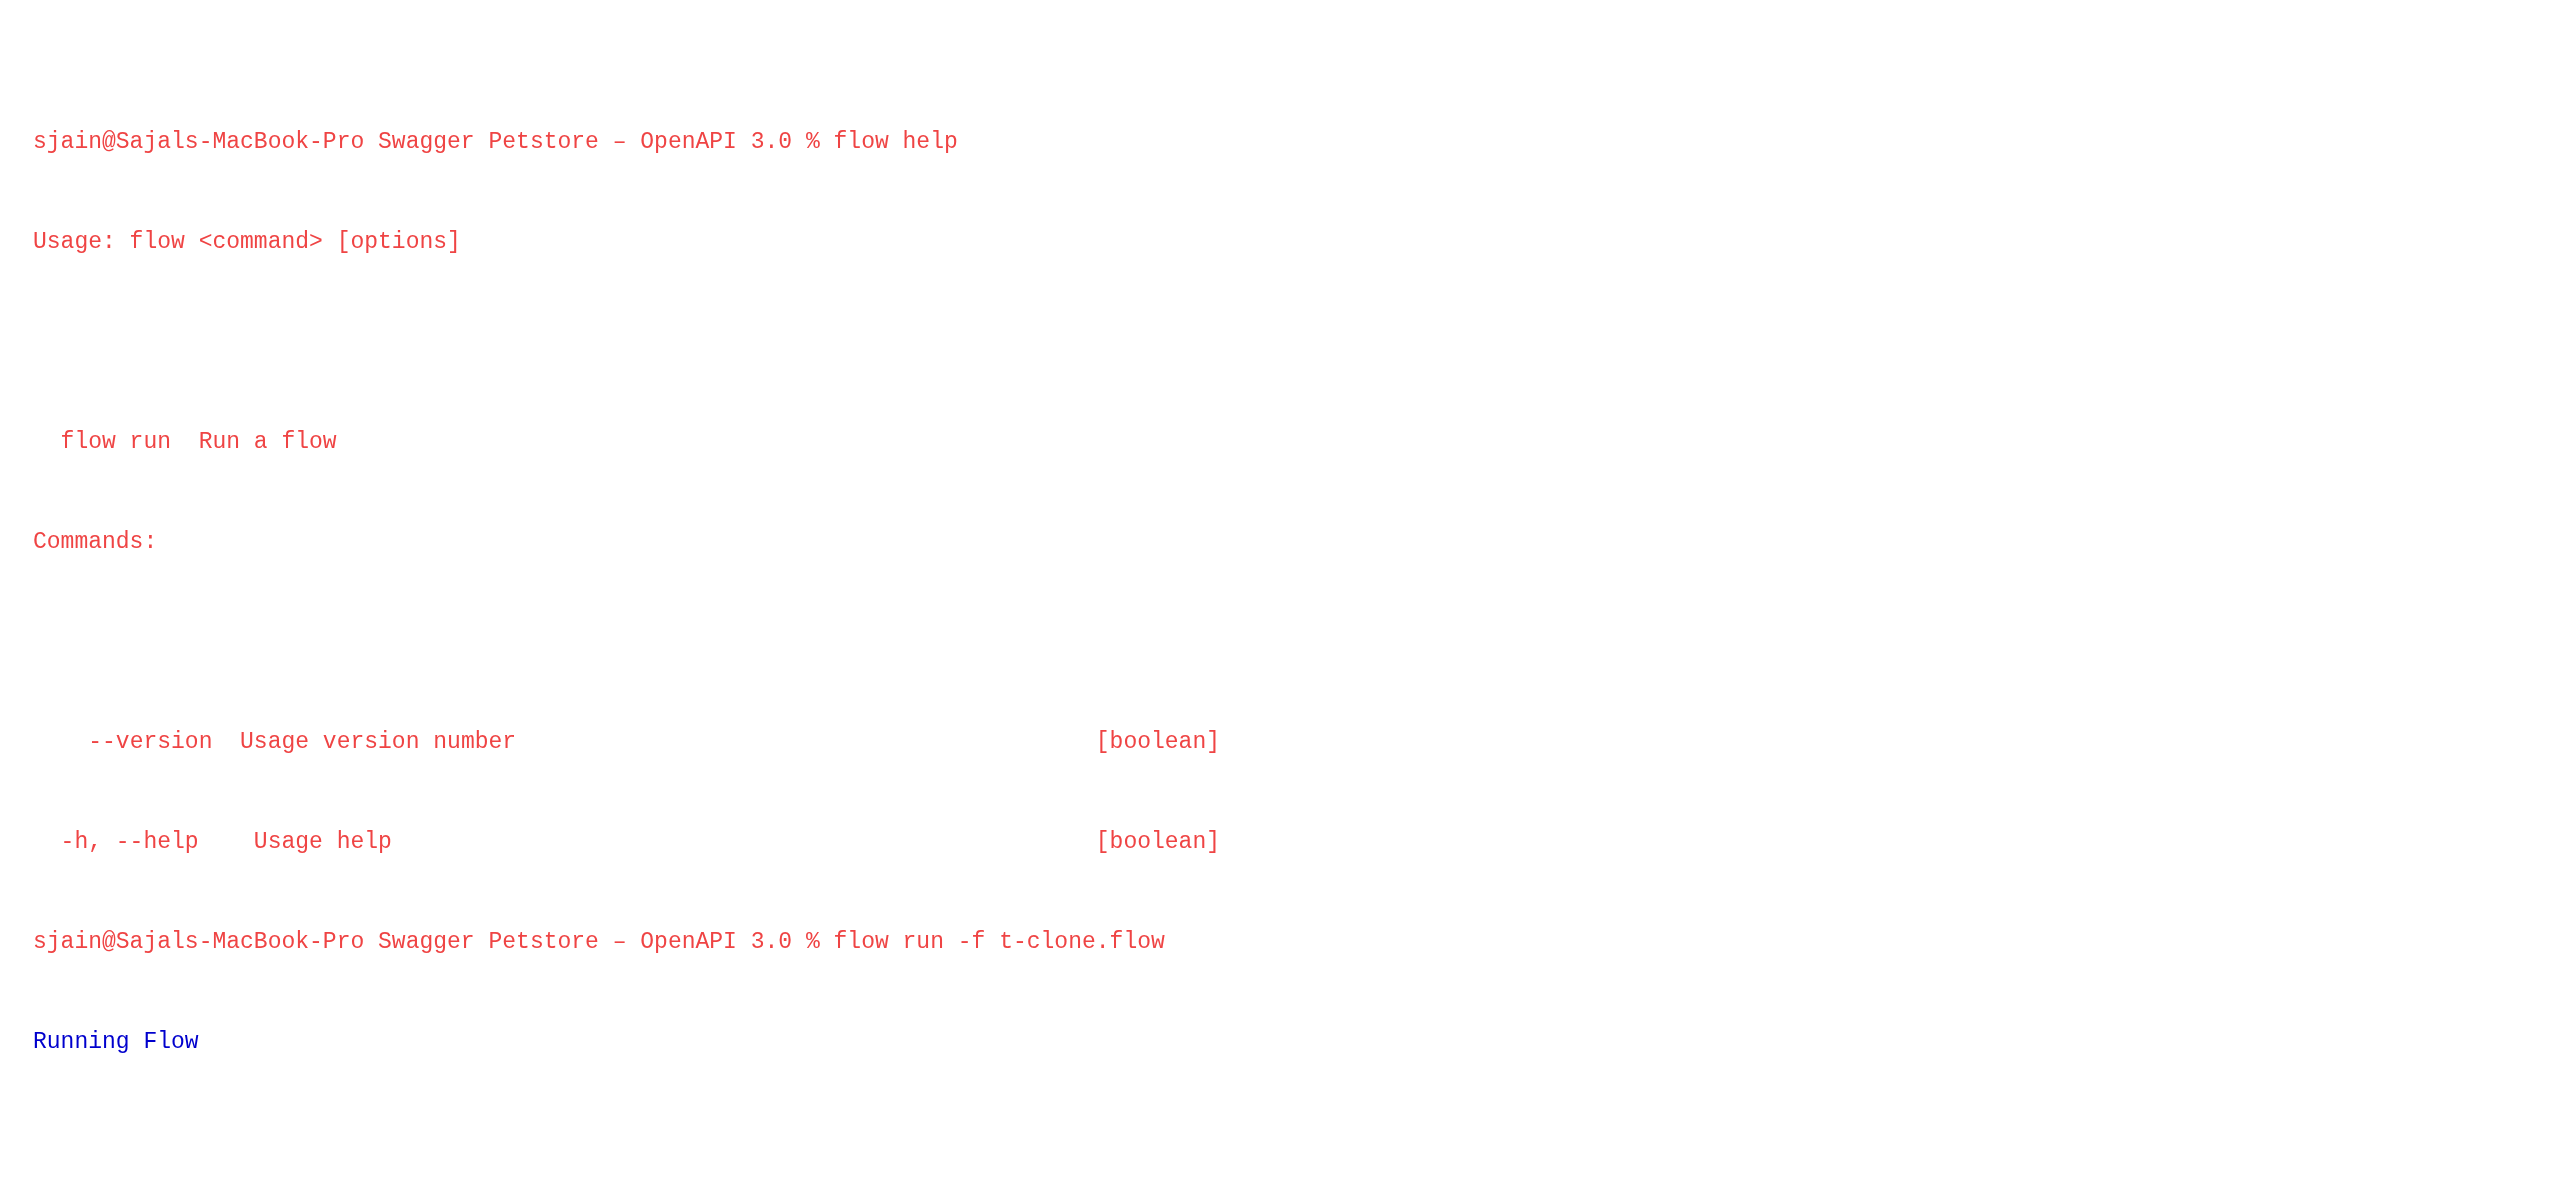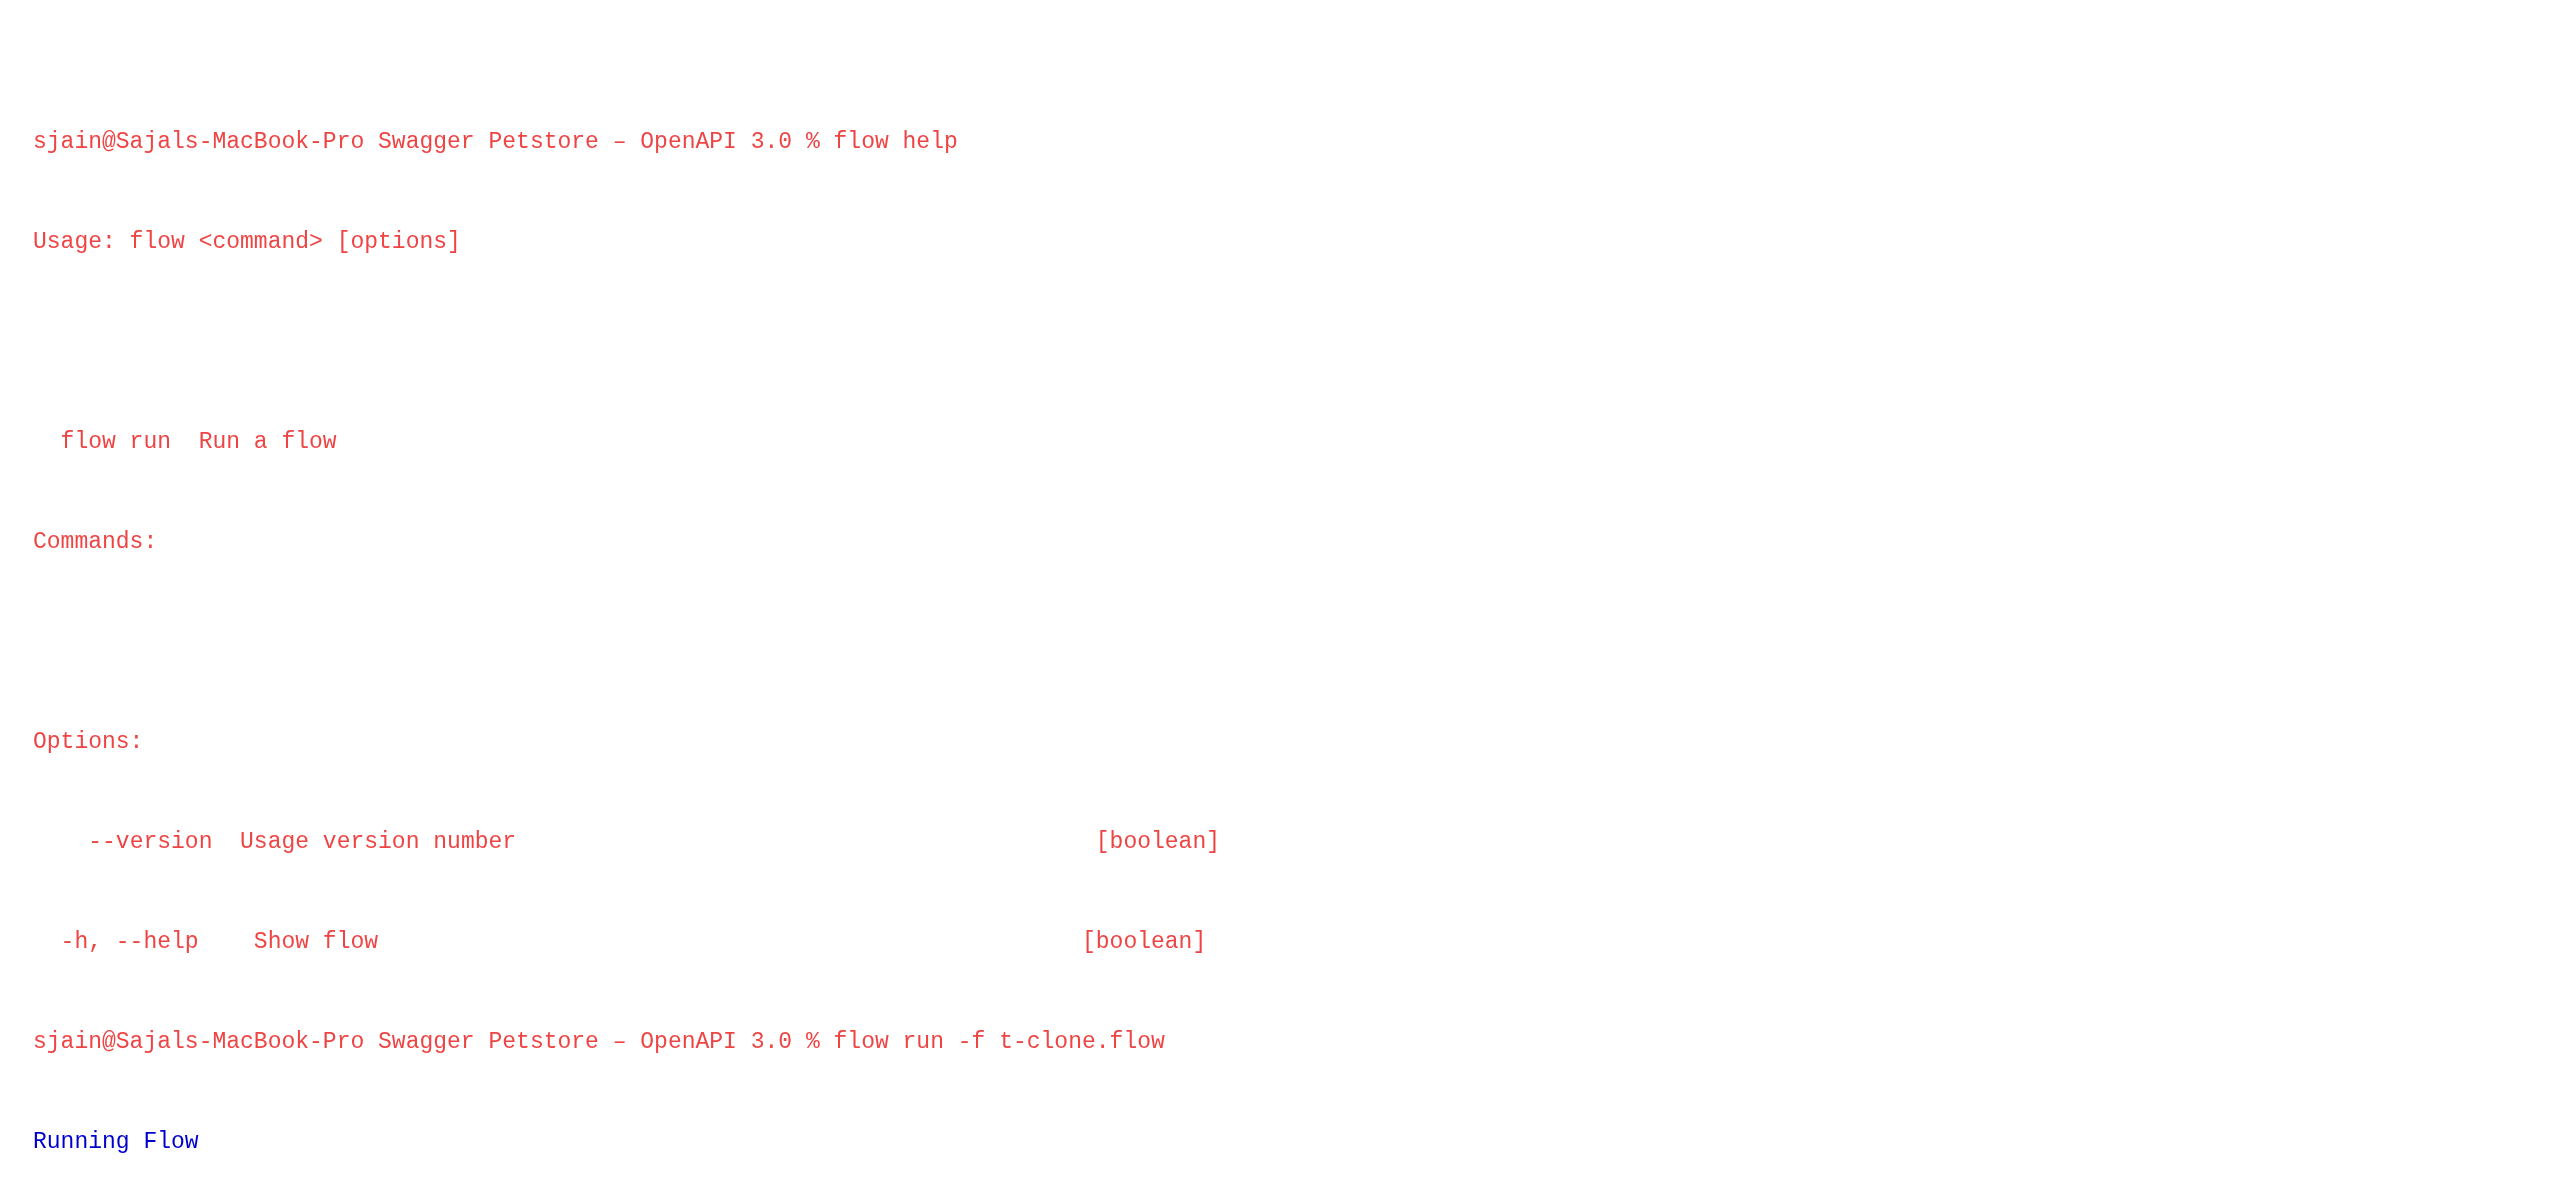--- a/index.html
+++ b/index.html
@@ -40,23 +40,22 @@
 
 <div>
   <div class="terminal-content">
 
     <span class="line text-black">sjain@Sajals-MacBook-Pro Swagger Petstore – OpenAPI 3.0 % flow help</span>
     <span class="line text-black">Usage: flow &lt;command&gt; [options]</span>
     <span class="line">&nbsp;</span>
     <span class="line text-black">  flow run  Run a flow</span>
     <span class="line text-black">Commands:</span>
     <span class="line">&nbsp;</span>
-    <span class="line text-black">Options:</span>
     <span class="line text-black">    --version  Usage version number                                          [boolean]</span>
-    <span class="line text-black">  -h, --help    Show flow                                                   [boolean]</span>
+    <span class="line text-black">  -h, --help    Usage help                                                   [boolean]</span>
     <span class="line text-black">sjain@Sajals-MacBook-Pro Swagger Petstore – OpenAPI 3.0 % flow run -f t-clone.flow</span>
     <span class="line text-cyan">Running Flow</span>
     
     
     
     
     
     
     
     

